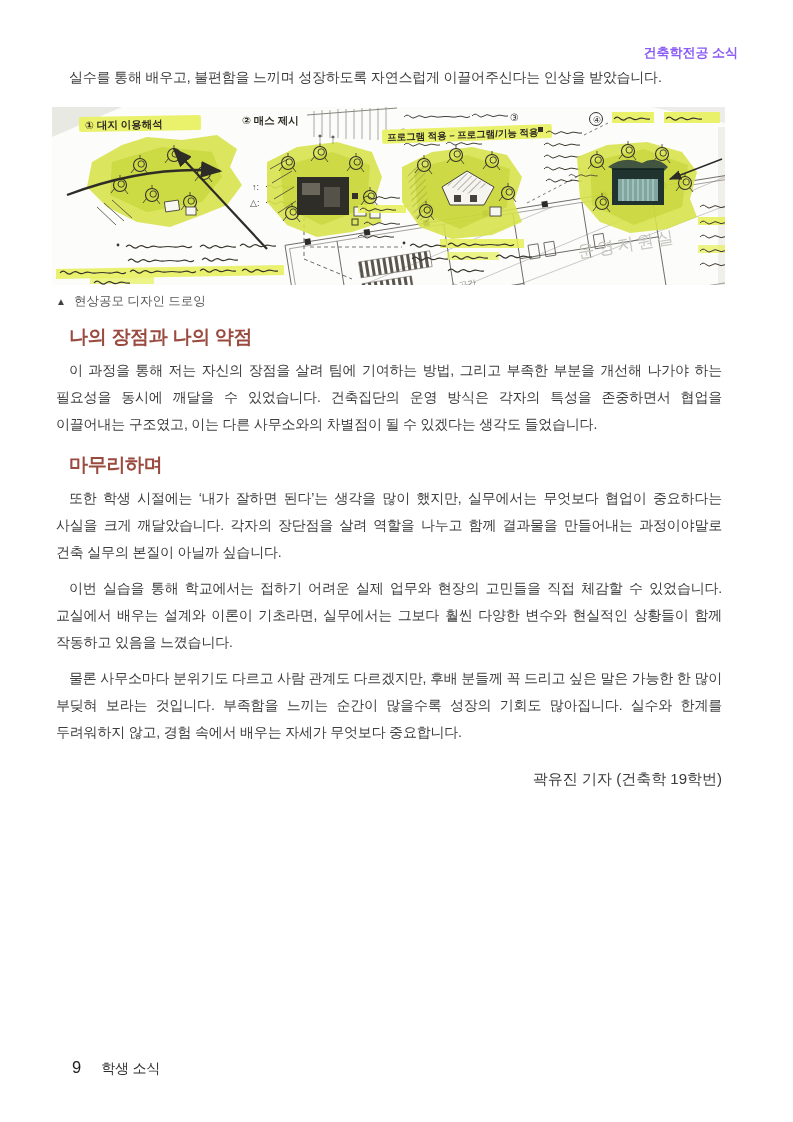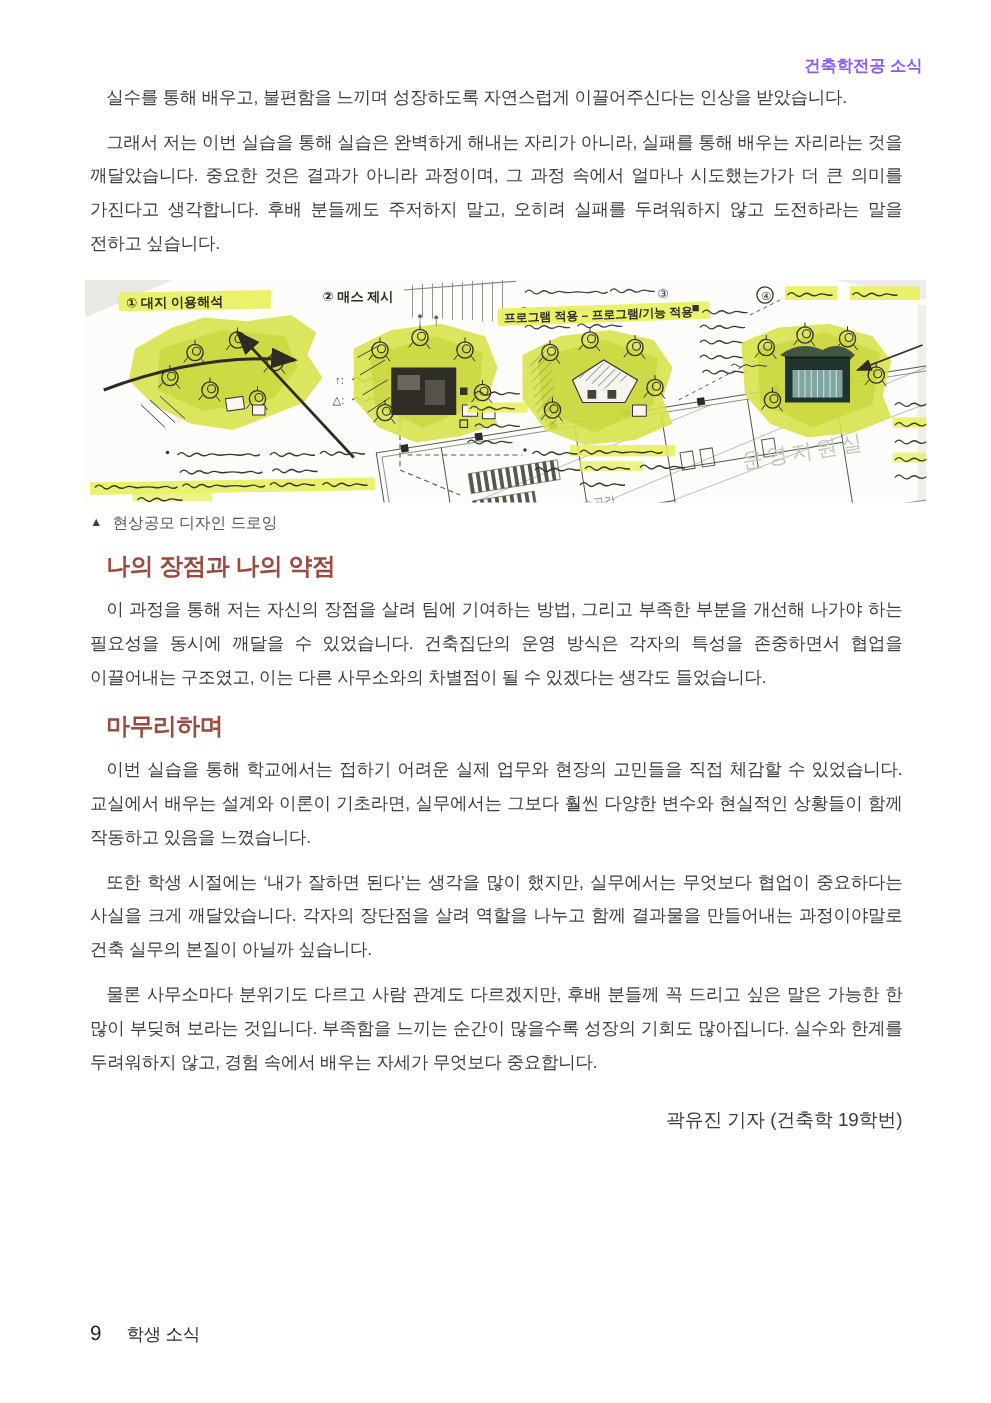--- a/index.html
+++ b/index.html
@@ -1,19 +1,19 @@
 <!DOCTYPE html>
 <html><head>
 <meta charset="utf-8">
 <style>
   html,body{margin:0;padding:0;background:#ffffff;}
   .page{position:relative;width:793px;height:1122px;background:#fff;overflow:hidden;
         font-family:"Liberation Sans","DejaVu Sans",sans-serif;color:#3a3a3a;}
   .masthead{position:absolute;top:44px;right:55px;font-size:13px;font-weight:700;color:#8b5cf6;}
-  .content{padding:64px 71px 0 72px;}
+  .content{padding:64px 71px 0 56px;}
   p.body{margin:0 0 9px 0;font-size:14px;line-height:27px;text-align:justify;
          text-indent:13px;color:#3d3d3d;letter-spacing:-0.2px;word-break:keep-all;}
   figure.sketch-fig{margin:16px 0 0 -4px;width:673px;padding:0;}
   .sketch{width:673px;height:178px;background:#fcfcfa;}
   .sketch svg{display:block;}
   figcaption{margin:8px 0 0 4px;font-size:12.5px;color:#565656;display:flex;align-items:center;gap:8px;}
   figcaption .tri{font-size:10px;color:#3f3f3f;line-height:1;}
   h2.sec{margin:14px 0 7px 0;padding-left:13px;font-size:19px;line-height:26px;
          font-weight:700;color:#9a4a3f;letter-spacing:-0.3px;}
   .byline{margin-top:24px;text-align:right;font-size:15px;color:#3a3a3a;}
@@ -25,21 +25,20 @@
 </head>
 <body>
 
 <div class="page">
 
   <div class="masthead">건축학전공 소식</div>
 
   <div class="content">
 
     <p class="body">실수를 통해 배우고, 불편함을 느끼며 성장하도록 자연스럽게 이끌어주신다는 인상을 받았습니다.</p>
-    <p class="body">그래서 저는 이번 실습을 통해 실습은 완벽하게 해내는 자리가 아니라, 실패를 통해 배우는 자리라는 것을 깨달았습니다. 중요한 것은 결과가 아니라 과정이며, 그 과정 속에서 얼마나 시도했는가가 더 큰 의미를 가진다고 생각합니다. 후배 분들께도 주저하지 말고, 오히려 실패를 두려워하지 않고 도전하라는 말을 전하고 싶습니다.</p>
 
     <figure class="sketch-fig">
       <div class="sketch">
         <svg viewBox="0 0 673 178" width="673" height="178">
           <defs>
             <pattern id="hatch" width="5" height="5" patternTransform="rotate(45)" patternUnits="userSpaceOnUse">
               <line x1="0" y1="0" x2="0" y2="5" stroke="#4a473f" stroke-width="1"></line>
             </pattern>
             <pattern id="check" width="6" height="6" patternUnits="userSpaceOnUse">
               <rect width="3" height="6" fill="#5a564e"></rect>
@@ -265,22 +264,22 @@
       <figcaption>
         <span class="tri">▲</span>
         <span>현상공모 디자인 드로잉</span>
       </figcaption>
     </figure>
 
     <h2 class="sec">나의 장점과 나의 약점</h2>
     <p class="body">이 과정을 통해 저는 자신의 장점을 살려 팀에 기여하는 방법, 그리고 부족한 부분을 개선해 나가야 하는 필요성을 동시에 깨달을 수 있었습니다. 건축집단의 운영 방식은 각자의 특성을 존중하면서 협업을 이끌어내는 구조였고, 이는 다른 사무소와의 차별점이 될 수 있겠다는 생각도 들었습니다.</p>
 
     <h2 class="sec">마무리하며</h2>
+    <p class="body">또한 학생 시절에는 ‘내가 잘하면 된다’는 생각을 많이 했지만, 실무에서는 무엇보다 협업이 중요하다는 사실을 크게 깨달았습니다. 각자의 장단점을 살려 역할을 나누고 함께 결과물을 만들어내는 과정이야말로 건축 실무의 본질이 아닐까 싶습니다.</p>
     <p class="body">이번 실습을 통해 학교에서는 접하기 어려운 실제 업무와 현장의 고민들을 직접 체감할 수 있었습니다. 교실에서 배우는 설계와 이론이 기초라면, 실무에서는 그보다 훨씬 다양한 변수와 현실적인 상황들이 함께 작동하고 있음을 느꼈습니다.</p>
-    <p class="body">또한 학생 시절에는 ‘내가 잘하면 된다’는 생각을 많이 했지만, 실무에서는 무엇보다 협업이 중요하다는 사실을 크게 깨달았습니다. 각자의 장단점을 살려 역할을 나누고 함께 결과물을 만들어내는 과정이야말로 건축 실무의 본질이 아닐까 싶습니다.</p>
     <p class="body">물론 사무소마다 분위기도 다르고 사람 관계도 다르겠지만, 후배 분들께 꼭 드리고 싶은 말은 가능한 한 많이 부딪혀 보라는 것입니다. 부족함을 느끼는 순간이 많을수록 성장의 기회도 많아집니다. 실수와 한계를 두려워하지 않고, 경험 속에서 배우는 자세가 무엇보다 중요합니다.</p>
 
     <div class="byline">곽유진 기자 (건축학 19학번)</div>
   </div>
 
   <div class="footer">
     <span class="pnum">9</span>
     <span class="fsec">학생 소식</span>
   </div>
 

